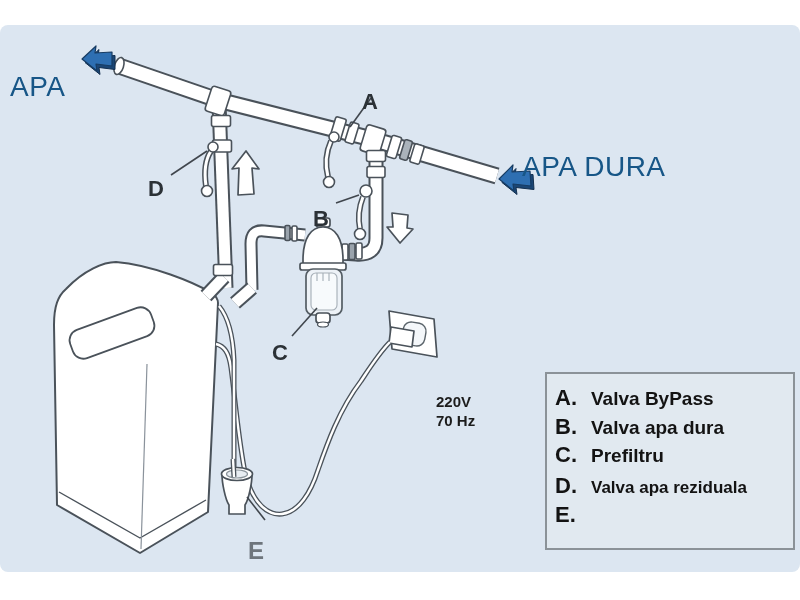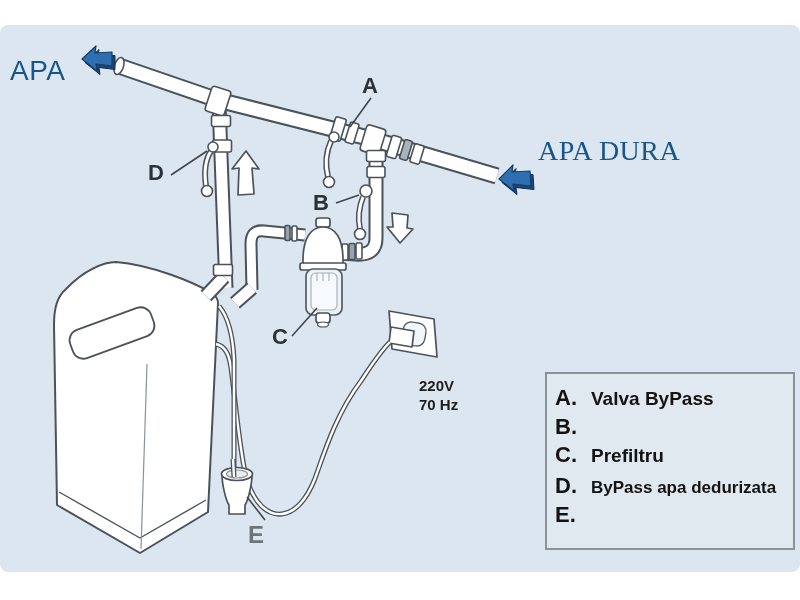--- a/index.html
+++ b/index.html
@@ -1,19 +1,19 @@
 <!DOCTYPE html>
 <html><head>
 <meta charset="utf-8">
 <style>
   html,body{margin:0;padding:0;}
   body{width:800px;height:600px;background:#ffffff;font-family:"Liberation Sans",sans-serif;position:relative;overflow:hidden;}
   .canvas{position:absolute;left:0;top:25px;width:800px;height:547px;background:#dce6f1;border-radius:8px;}
   svg.art{position:absolute;left:0;top:0;width:800px;height:600px;}
-  .txt{position:absolute;white-space:pre;}
+  .txt{position:absolute;white-space:pre;margin-top:16px;}
   .flow-label{font-size:28px;line-height:30px;color:#175687;letter-spacing:.5px;}
   .power{font-size:15px;font-weight:bold;color:#1c1c1c;line-height:19px;}
   .callout{font-size:22px;font-weight:bold;color:#2b3136;}
   .callout-e{font-size:24px;color:#6e757c;}
   .legend{position:absolute;left:545px;top:372px;width:250px;height:178px;background:#e1e9f0;border:2px solid #8b9298;box-sizing:border-box;}
   .legend-row{position:absolute;left:8px;display:flex;align-items:baseline;}
   .legend-letter{font-size:22px;font-weight:bold;color:#131313;width:36px;}
   .legend-label{font-size:19px;font-weight:bold;color:#131313;white-space:nowrap;text-align:center;}
   .legend-row.small .legend-label{font-size:17px;}
 </style>
@@ -165,42 +165,43 @@
     <path d="M 371,98 L 350,127"></path>
     <path d="M 336,203 L 359,195"></path>
     <path d="M 292,336 L 317,308"></path>
     <path d="M 171,175 L 207,151"></path>
     <path d="M 247,497 L 265,520"></path>
   </g>
 </svg>
 
 <div class="txt flow-label" style="left:10px;top:56px;"><span>APA</span><br></div>
 
-<div class="txt flow-label" style="left:538px;top:136px;font-family:Liberation Serif, serif;">APA DURA</div>
-
-<div class="txt power" style="left:419px;top:376px;"><span>220V</span><br><span>70 Hz</span></div>
+<div class="txt flow-label" style="left:522px;top:136px;">APA DURA</div>
+
+<div class="txt power" style="left:436px;top:376px;"><span>220V</span><br><span>70 Hz</span></div>
 
 <div class="txt callout" style="left:362px;top:73px;">A</div>
 <div class="txt callout" style="left:313px;top:190px;">B</div>
 <div class="txt callout" style="left:272px;top:324px;">C</div>
 <div class="txt callout" style="left:148px;top:160px;">D</div>
 <div class="txt callout callout-e" style="left:248px;top:521px;">E</div>
 
 <div class="legend">
   <div class="legend-row" style="top:11px;">
     <span class="legend-letter">A.</span>
     <span class="legend-label">Valva ByPass</span>
   </div>
   <div class="legend-row" style="top:40px;">
     <span class="legend-letter">B.</span>
+    <span class="legend-label">Valva apa dura</span>
   </div>
   <div class="legend-row" style="top:68px;">
     <span class="legend-letter">C.</span>
     <span class="legend-label">Prefiltru</span>
   </div>
   <div class="legend-row small" style="top:99px;">
     <span class="legend-letter">D.</span>
-    <span class="legend-label">ByPass apa dedurizata</span>
+    <span class="legend-label">Valva apa reziduala</span>
   </div>
   <div class="legend-row" style="top:128px;">
     <span class="legend-letter">E.</span>
   </div>
 </div>
 
 </body></html>

